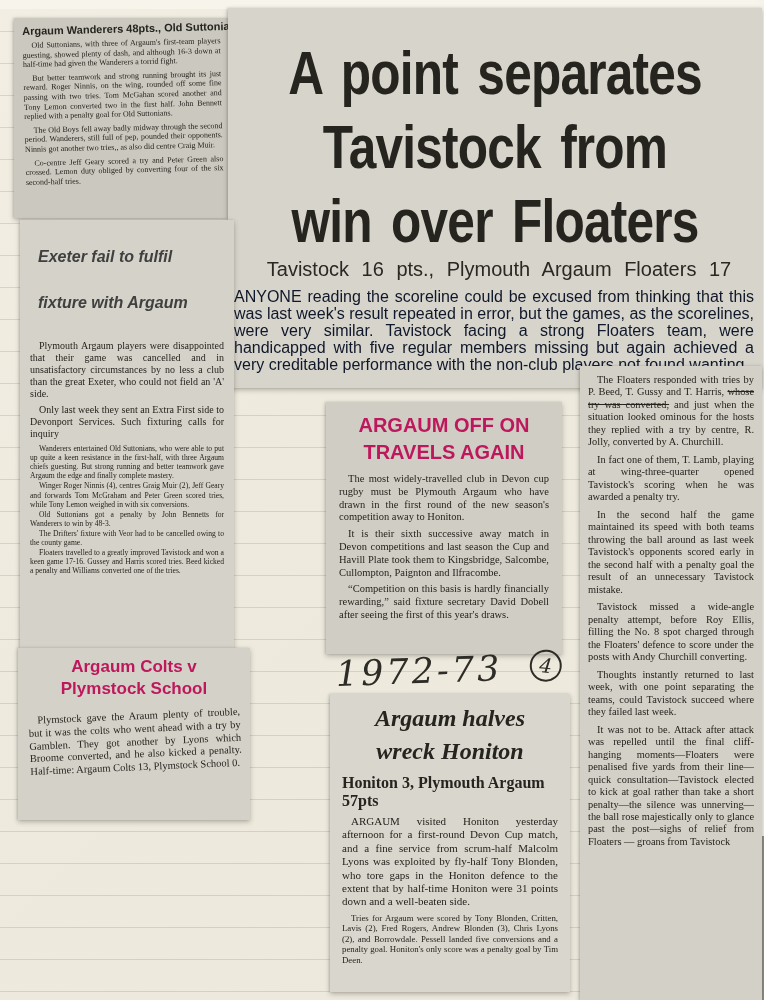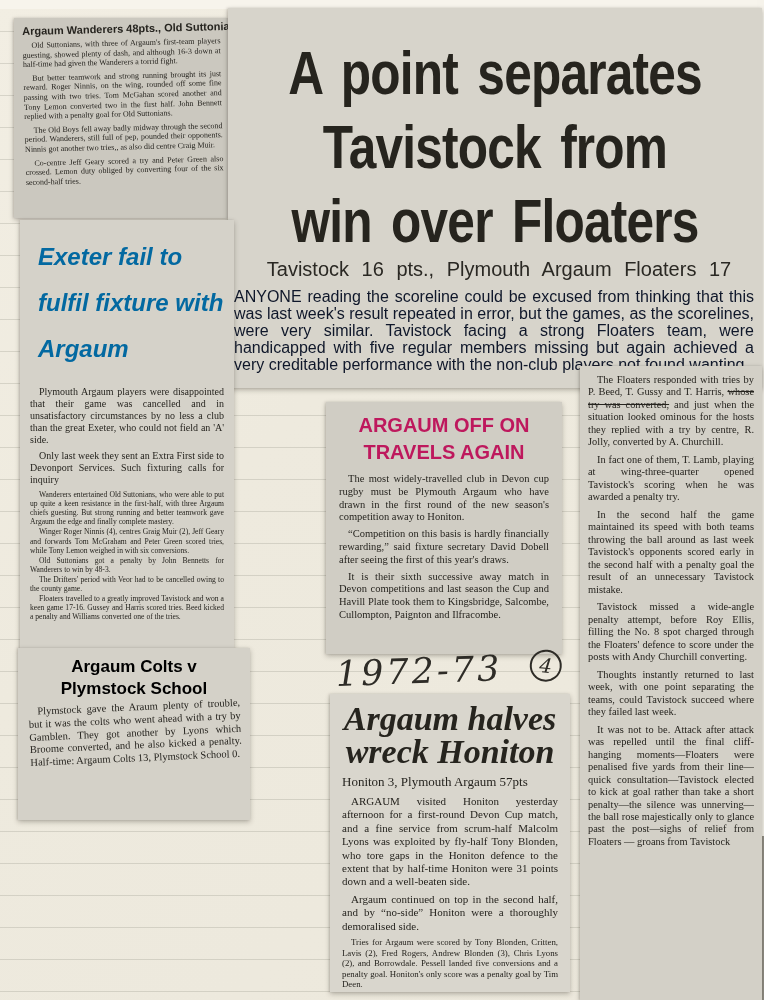--- a/index.html
+++ b/index.html
@@ -48,21 +48,21 @@
   .intro{
     position:absolute;top:280px;left:6px;width:520px;
     font-family:"Liberation Sans",sans-serif;font-size:16px;line-height:17px;
     text-align:justify;color:#0f172a;
   }
 
   
   .clip-exeter{left:20px;top:220px;width:214px;height:430px;background:#d5d2c9;padding:10px 10px;box-sizing:border-box;}
   .clip-exeter h2{
     margin:4px 0 14px 8px;font-family:"Liberation Sans",sans-serif;
-    font-style:italic;font-weight:bold;font-size:24px;line-height:46px;color:#0369a1;
+    font-style:italic;font-weight:bold;font-size:16px;line-height:46px;color:#404040;
   }
   .clip-exeter p.lead{font-size:10px;line-height:1.2;}
   .clip-exeter p.small{font-size:7.6px;line-height:1.2;margin-bottom:1px;}
   .boldlead{font-weight:normal;}
 
   
   .clip-travels{left:326px;top:402px;width:236px;height:252px;background:#d0cdc4;padding:8px 13px;box-sizing:border-box;}
   .clip-travels h2{
     margin:2px 0 7px 0;text-align:center;font-family:"Liberation Sans",sans-serif;
     font-weight:bold;font-size:20px;line-height:27px;white-space:pre-line;color:#be185d;
@@ -78,32 +78,32 @@
   .handwriting .season{font-size:35px;letter-spacing:3px;}
   .handwriting .circled{
     display:inline-block;width:28px;height:28px;margin-left:28px;vertical-align:6px;
     border:2px solid #2e2c27;border-radius:50%;text-align:center;line-height:28px;
     font-size:20px;font-style:italic;transform:rotate(8deg);
   }
 
   
   .clip-colts{left:18px;top:648px;width:232px;height:172px;background:#d4d1c8;padding:8px 10px;box-sizing:border-box;}
   .clip-colts h2{
-    margin:0 0 6px 0;text-align:center;font-family:"Liberation Sans",sans-serif;
-    font-weight:bold;font-size:17px;line-height:22px;white-space:pre-line;color:#000000;
+    margin:0 0 15px 0;text-align:center;font-family:"Liberation Sans",sans-serif;
+    font-weight:bold;font-size:17px;line-height:22px;white-space:pre-line;color:#be185d;
   }
   .clip-colts p{font-size:10.5px;line-height:1.22;transform:rotate(-2.5deg);transform-origin:left top;}
 
   
   .clip-honiton{left:330px;top:694px;width:240px;height:298px;background:#d9d6cd;padding:6px 12px;box-sizing:border-box;}
   .clip-honiton h2{
     margin:2px 0 6px 0;text-align:center;font-family:"Liberation Serif",serif;
-    font-style:italic;font-weight:bold;font-size:34px;line-height:33px;white-space:pre-line;color:#26241e;
+    font-style:italic;font-weight:bold;font-size:24px;line-height:33px;white-space:pre-line;color:#26241e;
   }
-  .clip-honiton .match-line{font-weight:normal;font-size:13px;margin:0 0 5px 0;text-indent:0;text-align:left;}
+  .clip-honiton .match-line{font-weight:bold;font-size:16px;margin:0 0 5px 0;text-indent:0;text-align:left;}
   .clip-honiton p.body{font-size:11px;line-height:1.22;}
   .clip-honiton p.foot{font-size:8.8px;line-height:1.2;}
 
   
   .clip-rightcol{left:580px;top:366px;width:182px;height:634px;background:#d3d0c7;padding:8px 8px;box-sizing:border-box;}
   .clip-rightcol p{font-size:10.4px;line-height:1.2;margin-bottom:5px;}
   .struck{text-decoration:line-through;}
 </style>
 </head>
 <body>
@@ -131,48 +131,47 @@
     <div class="intro">ANYONE reading the scoreline could be excused from thinking that this was last week's result repeated in error, but the games, as the scorelines, were very similar. Tavistock facing a strong Floaters team, were handicapped with five regular members missing but again achieved a very creditable performance with the non-club players not found wanting.</div>
   </article>
 
   <article class="clip clip-exeter">
     <h2>Exeter fail to fulfil fixture with Argaum</h2>
     <p class="lead"><span class="boldlead">Plymouth Argaum</span><span> players were disappointed that their game was cancelled and in unsatisfactory circumstances by no less a club than the great Exeter, who could not field an 'A' side.</span></p>
     <p class="lead">Only last week they sent an Extra First side to Devonport Services. Such fixturing calls for inquiry</p>
     <p class="small"><span class="boldlead">Wanderers</span><span> entertained Old Suttonians, who were able to put up quite a keen resistance in the first-half, with three Argaum chiefs guesting. But strong running and better teamwork gave Argaum the edge and finally complete mastery.</span></p>
     <p class="small">Winger Roger Ninnis (4), centres Graig Muir (2), Jeff Geary and forwards Tom McGraham and Peter Green scored tries, while Tony Lemon weighed in with six conversions.</p>
     <p class="small">Old Suttonians got a penalty by John Bennetts for Wanderers to win by 48-3.</p>
-    <p class="small">The Drifters' period with Veor had to be cancelled owing to the county game.</p>
+    <p class="small">The Drifters' fixture with Veor had to be cancelled owing to the county game.</p>
     <p class="small"><span class="boldlead">Floaters</span><span> travelled to a greatly improved Tavistock and won a keen game 17-16. Gussey and Harris scored tries. Beed kicked a penalty and Williams converted one of the tries.</span></p>
   </article>
 
   <article class="clip clip-travels">
     <h2>ARGAUM OFF ON
 TRAVELS AGAIN</h2>
     <p>The most widely-travelled club in Devon cup rugby must be Plymouth Argaum who have drawn in the first round of the new season's competition away to Honiton.</p>
+    <p>It is their sixth successive away match in Devon competitions and last season the Cup and Havill Plate took them to Kingsbridge, Salcombe, Cullompton, Paignton and Ilfracombe.</p>
     <p>“Competition on this basis is hardly financially rewarding,” said fixture secretary David Dobell after seeing the first of this year's draws.</p>
-    <p>It is their sixth successive away match in Devon competitions and last season the Cup and Havill Plate took them to Kingsbridge, Salcombe, Cullompton, Paignton and Ilfracombe.</p>
   </article>
 
   <div class="handwriting">
     <span class="season">1972-73</span><span class="circled">4</span>
   </div>
 
   <article class="clip clip-colts">
     <h2>Argaum Colts v
 Plymstock School</h2>
     <p>Plymstock gave the Araum plenty of trouble, but it was the colts who went ahead with a try by Gamblen. They got another by Lyons which Broome converted, and he also kicked a penalty. Half-time: Argaum Colts 13, Plymstock School 0.</p>
   </article>
 
   <article class="clip clip-honiton">
     <h2>Argaum halves
 wreck Honiton</h2>
     <p class="match-line">Honiton 3, Plymouth Argaum 57pts</p>
     <p class="body">ARGAUM visited Honiton yesterday afternoon for a first-round Devon Cup match, and a fine service from scrum-half Malcolm Lyons was exploited by fly-half Tony Blonden, who tore gaps in the Honiton defence to the extent that by half-time Honiton were 31 points down and a well-beaten side.</p>
-    <p class="body">Argaum continued on top in the second half, and by “no-side” Honiton were a thoroughly demoralised side.</p>
     <p class="foot">Tries for Argaum were scored by Tony Blonden, Critten, Lavis (2), Fred Rogers, Andrew Blonden (3), Chris Lyons (2), and Borrowdale. Pessell landed five conversions and a penalty goal. Honiton's only score was a penalty goal by Tim Deen.</p>
   </article>
 
   <article class="clip clip-rightcol">
     <p><span>The Floaters responded with tries by P. Beed, T. Gussy and T. Harris, </span><span class="struck">whose try was converted,</span><span> and just when the situation looked ominous for the hosts they replied with a try by centre, R. Jolly, converted by A. Churchill.</span></p>
     <p>In fact one of them, T. Lamb, playing at wing-three-quarter opened Tavistock's scoring when he was awarded a penalty try.</p>
     <p>In the second half the game maintained its speed with both teams throwing the ball around as last week Tavistock's opponents scored early in the second half with a penalty goal the result of an unnecessary Tavistock mistake.</p>
     <p>Tavistock missed a wide-angle penalty attempt, before Roy Ellis, filling the No. 8 spot charged through the Floaters' defence to score under the posts with Andy Churchill converting.</p>
     <p>Thoughts instantly returned to last week, with one point separating the teams, could Tavistock succeed where they failed last week.</p>
     <p>It was not to be. Attack after attack was repelled until the final cliff-hanging moments—Floaters were penalised five yards from their line—quick consultation—Tavistock elected to kick at goal rather than take a short penalty—the silence was unnerving—the ball rose majestically only to glance past the post—sighs of relief from Floaters — groans from Tavistock</p>

